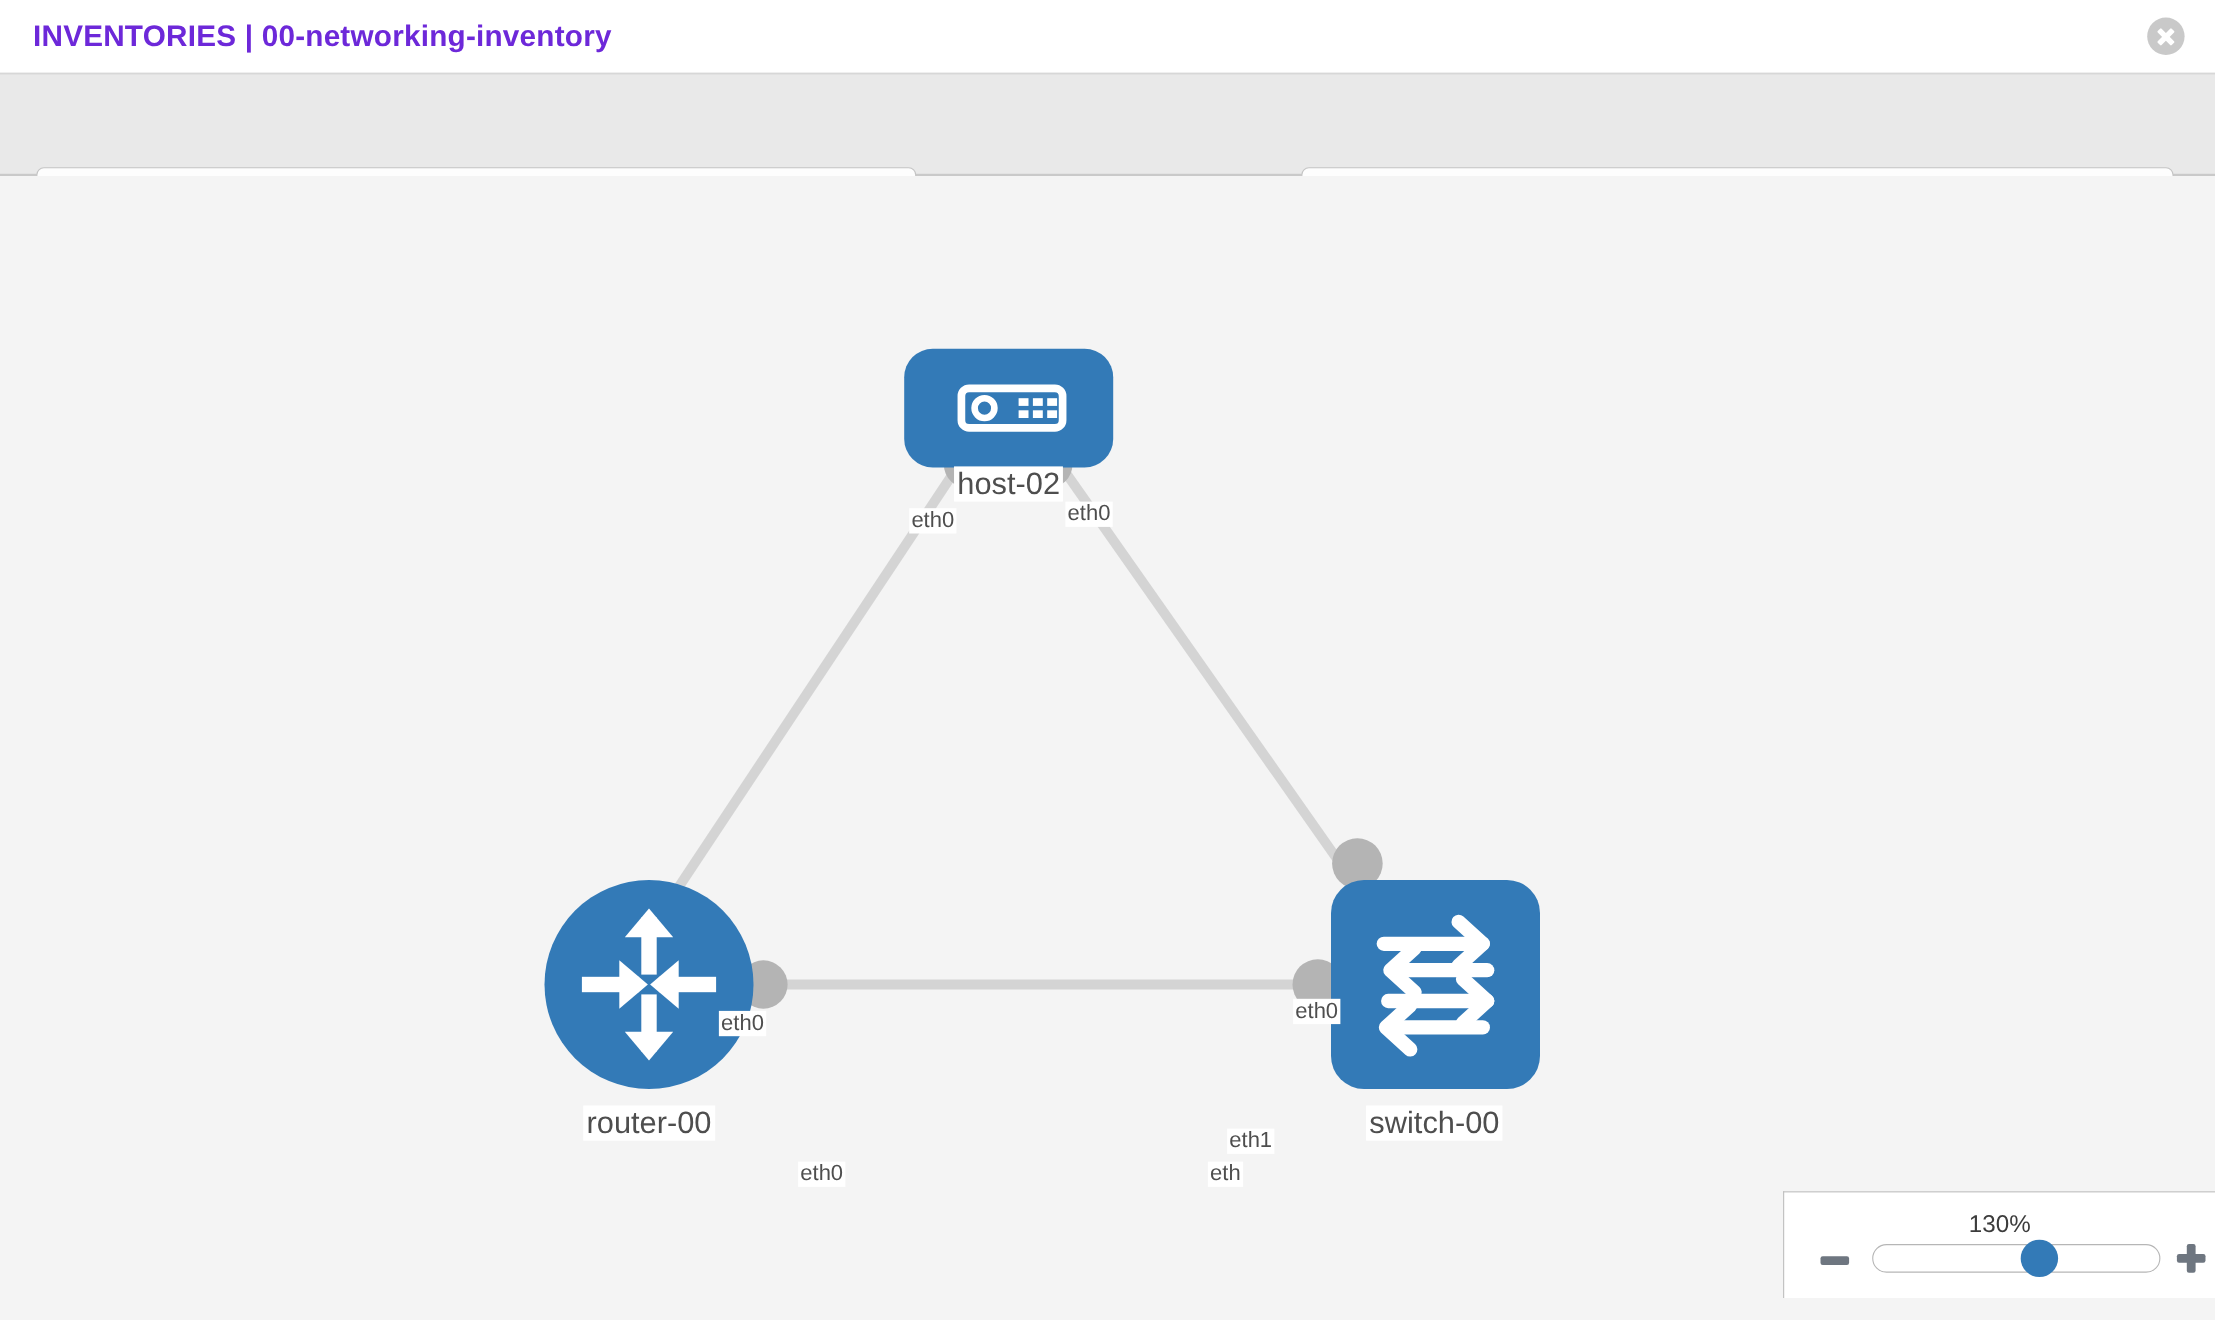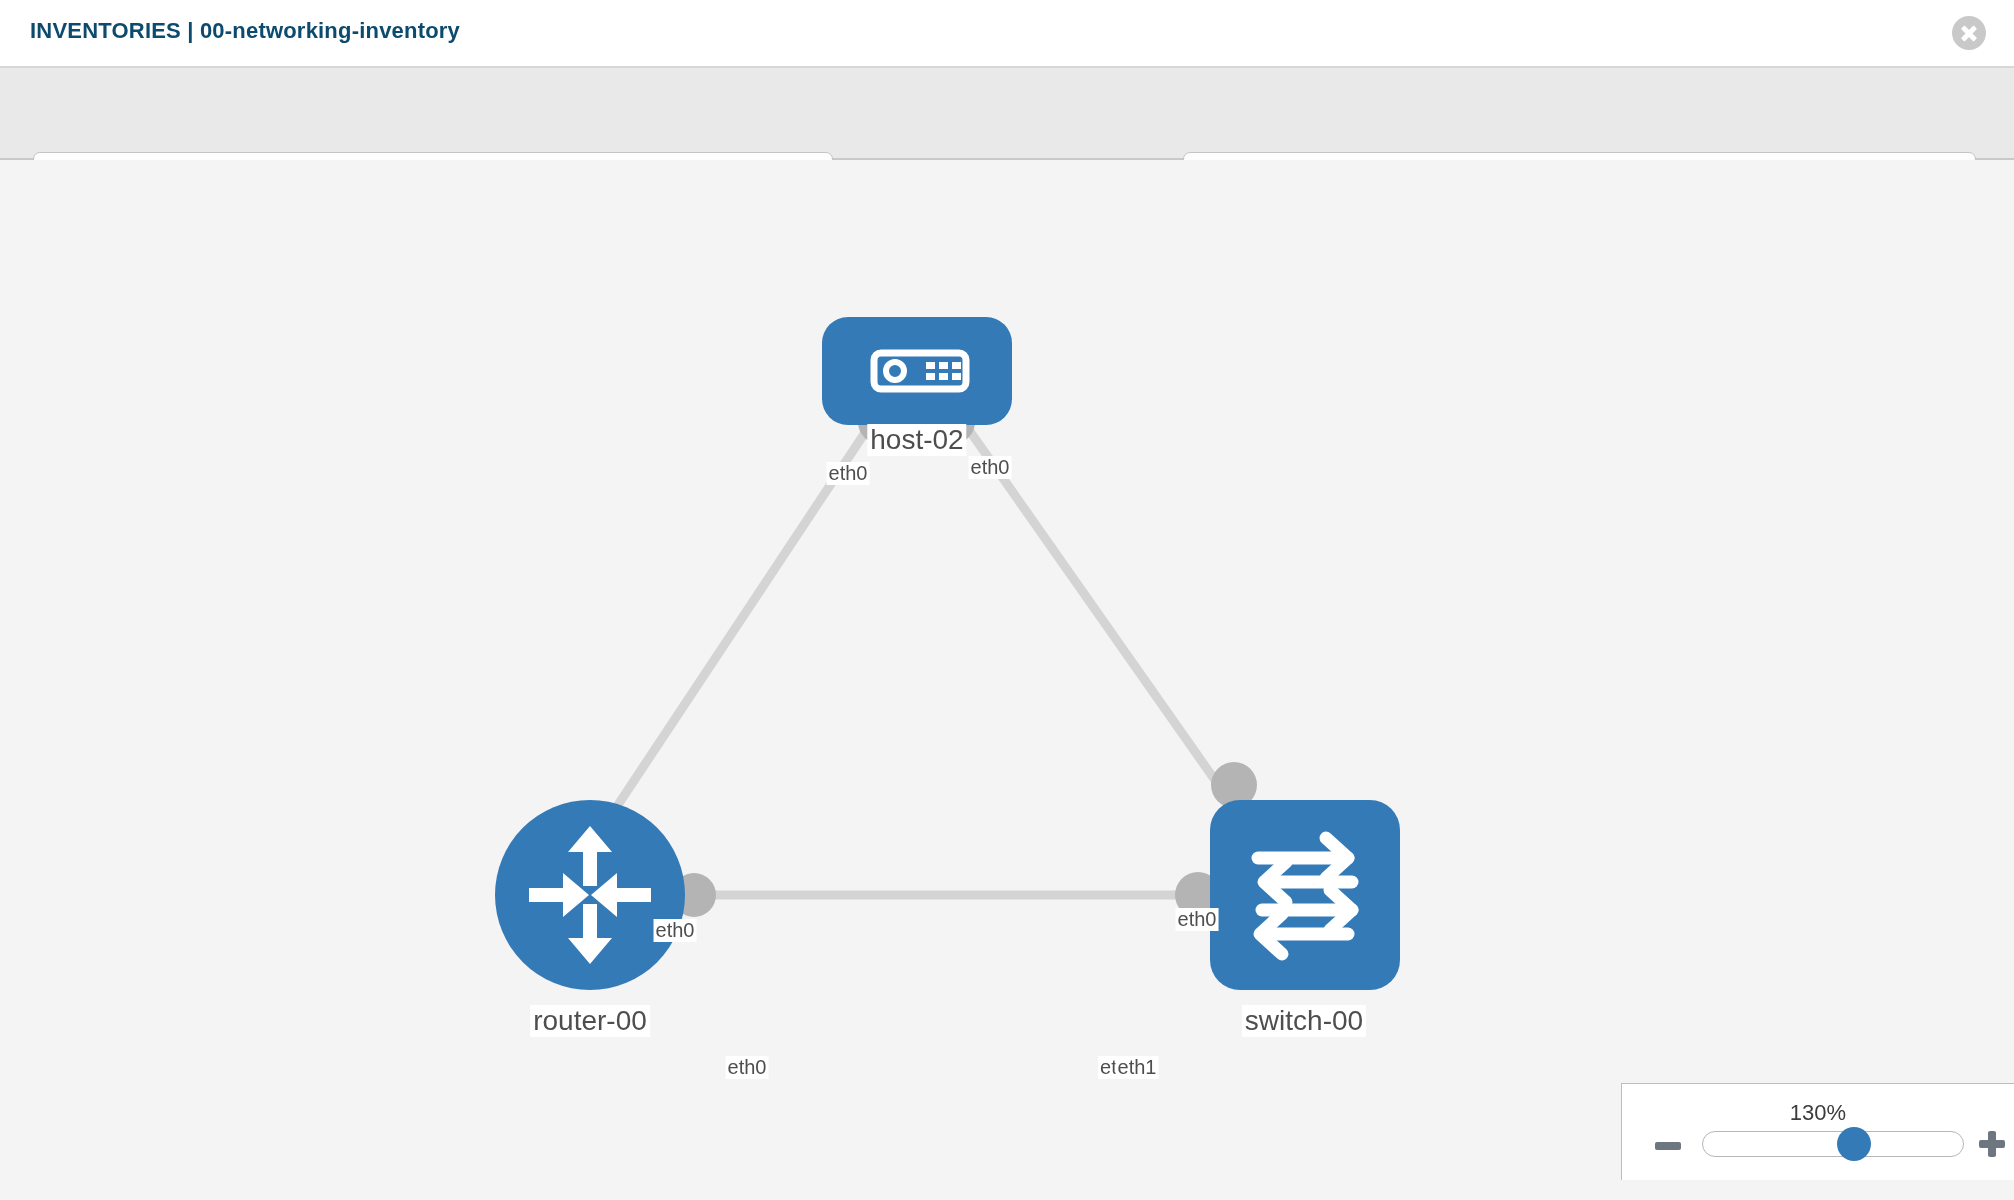--- a/index.html
+++ b/index.html
@@ -23,23 +23,23 @@
     width: 2014px;
     height: 68px;
     background: #ffffff;
     border-bottom: 2px solid #d7d7d7;
     box-sizing: border-box;
   }
   #page-title {
     position: absolute;
     left: 30px;
     top: 18px;
-    font-size: 22px;
+    font-size: 27px;
     font-weight: bold;
-    color: #0c4a6e;
+    color: #6d28d9;
     letter-spacing: 0.2px;
     white-space: nowrap;
   }
   #close-button {
     position: absolute;
     right: 28px;
     top: 16px;
     width: 34px;
     height: 34px;
     border-radius: 50%;
@@ -360,21 +360,21 @@
         <polyline points="120,90 142,110 120,130"></polyline>
 
         <line x1="138" y1="134" x2="52" y2="134"></line>
         <polyline points="72,114 50,134 72,154"></polyline>
       </g>
     </svg>
   </div>
   <div class="node-label" style="left:1304px; top:845px;">switch-00</div>
   <div class="iface-label" style="left:1197px; top:726px;">eth0</div>
   <div class="iface-label" style="left:1114px; top:874px;">eth</div>
-  <div class="iface-label" style="left:1137px; top:874px;">eth1</div>
+  <div class="iface-label" style="left:1137px; top:844px;">eth1</div>
 </div>
 
 <div id="zoom-panel">
   <div id="zoom-level">130%</div>
   <div id="zoom-out-button"></div>
   <div id="zoom-slider">
     <div id="zoom-slider-thumb"></div>
   </div>
   <div id="zoom-in-button">
     <span class="h"></span>

